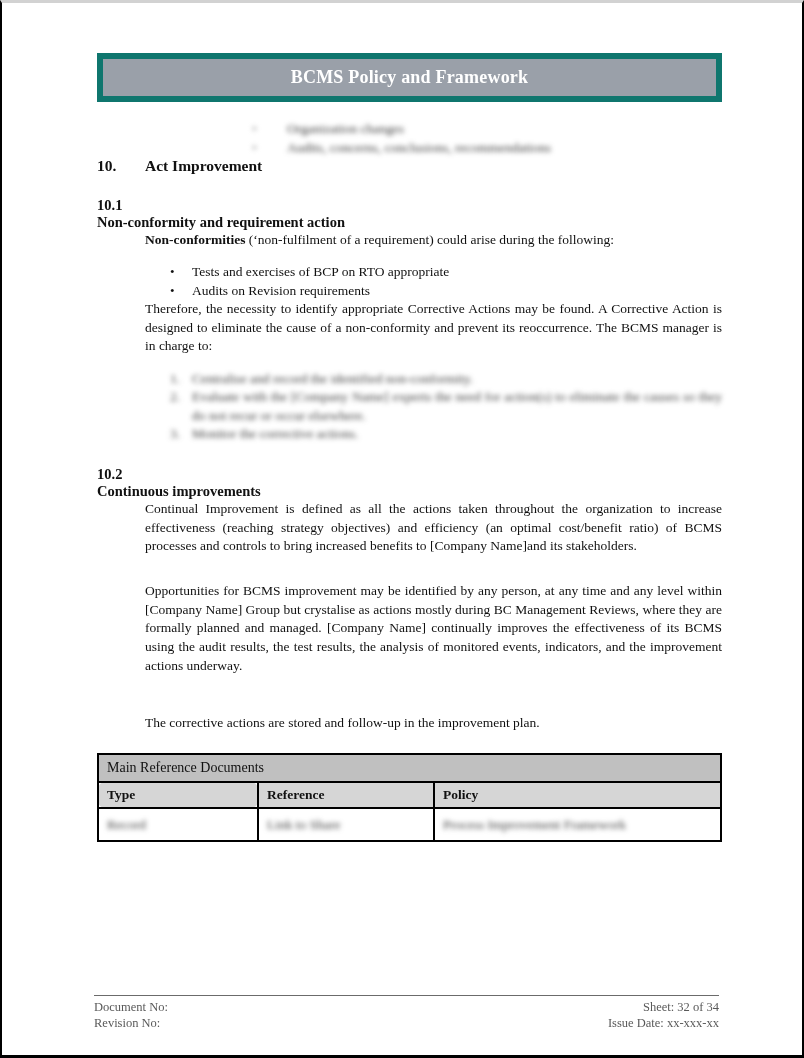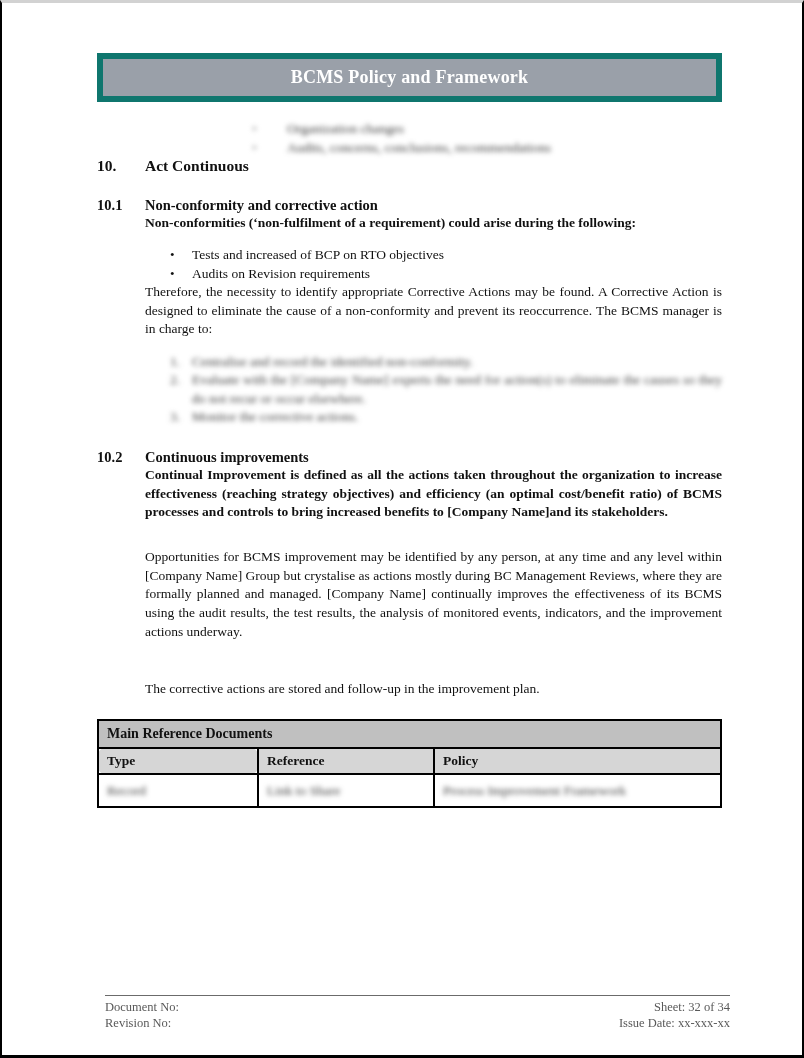--- a/index.html
+++ b/index.html
@@ -60,29 +60,30 @@
     display:flex;
     font-weight:bold;
     font-size:15.5px;
   }
   .h1-row .num{width:48px;}
   .h2-row{
     display:flex;
     margin-top:22px;
     font-weight:bold;
     font-size:14.5px;
+    flex-direction:column;
   }
   .h2-row .num{width:48px;}
   
   .body-block{
     margin-left:48px;
     font-size:13.5px;
     line-height:18.6px;
   }
-  .lead{margin-top:13px;font-weight:bold;}
+  .lead{margin-top:13px;}
   .justify{text-align:justify;}
   ul.dot-list{
     margin:0;
     padding-left:47px;
     list-style:none;
   }
   ul.dot-list li{position:relative;padding-left:0;}
   ul.dot-list li:before{
     content:"\2022";
     position:absolute;
@@ -106,35 +107,35 @@
     margin-top:21px;
     font-size:13.5px;
   }
   table.ref-table th, table.ref-table td{
     border:2px solid #000;
     padding:2px 8px;
     text-align:left;
   }
   .tbl-title{
     background:#c0c0c0;
-    font-weight:bold;
+    font-weight:normal;
     text-align:left;
     font-size:14px;
     height:22px;
   }
   .tbl-colhead{
     background:#d6d6d6;
     font-weight:bold;
     height:20px;
   }
   .tbl-datarow td{height:27px;}
   
   .footer{
     position:absolute;
-    left:103px;
+    left:92px;
     width:625px;
     top:992px;
     border-top:1px solid #6b6b6b;
     padding-top:4px;
     display:flex;
     justify-content:space-between;
     font-size:12.5px;
     color:#595959;
     line-height:15.5px;
   }
@@ -156,32 +157,32 @@
         <span>Organization changes</span>
       </div>
       <div class="intro-item">
         <span class="marker">•</span>
         <span>Audits, concerns, conclusions, recommendations</span>
       </div>
     </div>
 
     <div class="h1-row">
       <span class="num">10.</span>
-      <span>Act Continuous</span>
+      <span>Act Improvement</span>
     </div>
 
     <div class="h2-row">
       <span class="num">10.1</span>
-      <span>Non-conformity and corrective action</span>
+      <span>Non-conformity and requirement action</span>
     </div>
 
     <div class="body-block">
       <p class="para lead"><b>Non-conformities</b><span> (‘non-fulfilment of a requirement) could arise during the following:</span></p>
       <ul class="dot-list">
-        <li>Tests and increased of BCP on RTO objectives</li>
+        <li>Tests and exercises of BCP on RTO appropriate</li>
         <li>Audits on Revision requirements</li>
       </ul>
       <p class="para justify">Therefore, the necessity to identify appropriate Corrective Actions may be found. A Corrective Action is designed to eliminate the cause of a non-conformity and prevent its reoccurrence. The BCMS manager is in charge to:</p>
       <ol class="steps blurred">
         <li>
           <span class="s-marker">1.</span>
           <span class="s-text">Centralise and record the identified non-conformity.</span>
         </li>
         <li>
           <span class="s-marker">2.</span>

